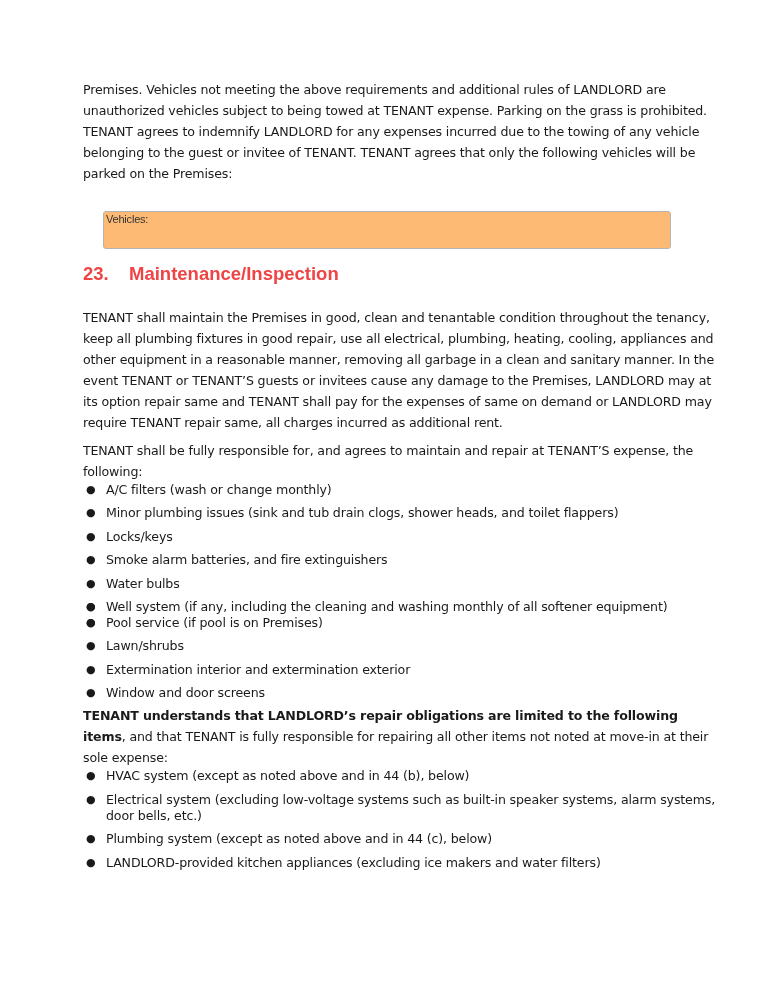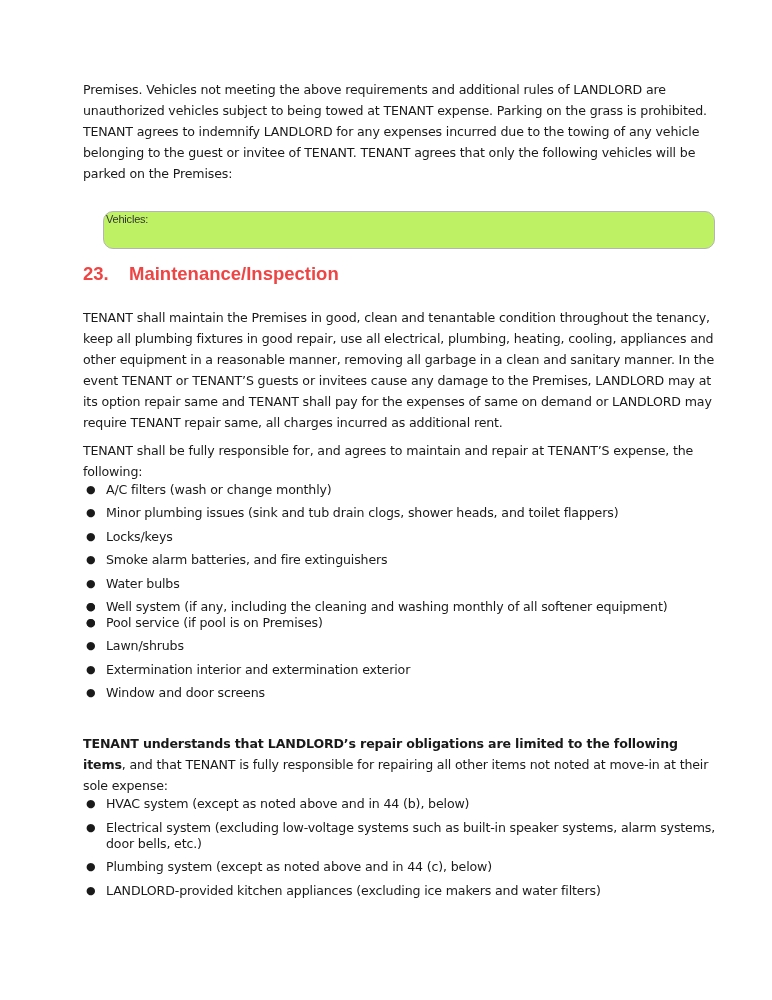--- a/index.html
+++ b/index.html
@@ -24,27 +24,27 @@
     .para {
       font-size: 12.6px;
       line-height: 21px;
       margin: 0;
       letter-spacing: -0.15px;
       word-spacing: 0px;
     }
     .field-wrap {
       margin-top: 27px;
       margin-left: 20px;
-      width: 612px;
+      width: 568px;
       height: 38px;
       border: 1px solid #b4b4b4;
-      border-radius: 10px;
+      border-radius: 3px;
       box-sizing: border-box;
       position: relative;
-      background: #bef264;
+      background: #fdba74;
     }
     .field-label {
       position: absolute;
       left: 2px;
       top: 1px;
       font-family: "Liberation Sans", sans-serif;
       font-size: 11px;
       color: #333333;
       letter-spacing: -0.2px;
     }
@@ -95,21 +95,21 @@
       position: absolute;
       left: 3px;
       top: 0;
       font-size: 11px;
     }
     .list1 { margin-top: 6px; }
     .list1 li.gap { margin-top: 7.4px; }
     .list1 li.tight { margin-top: 0px; }
     .list1 li:first-child { margin-top: 0; }
     .para2 {
-      margin-top: 32px;
+      margin-top: 4px;
     }
     .list2 { margin-top: 5px; }
     .list2 li { margin-top: 7.5px; }
     .list2 li:first-child { margin-top: 0; }
     .b { font-weight: bold; }
   </style>
 </head>
 <body>
 
 <div class="page">

